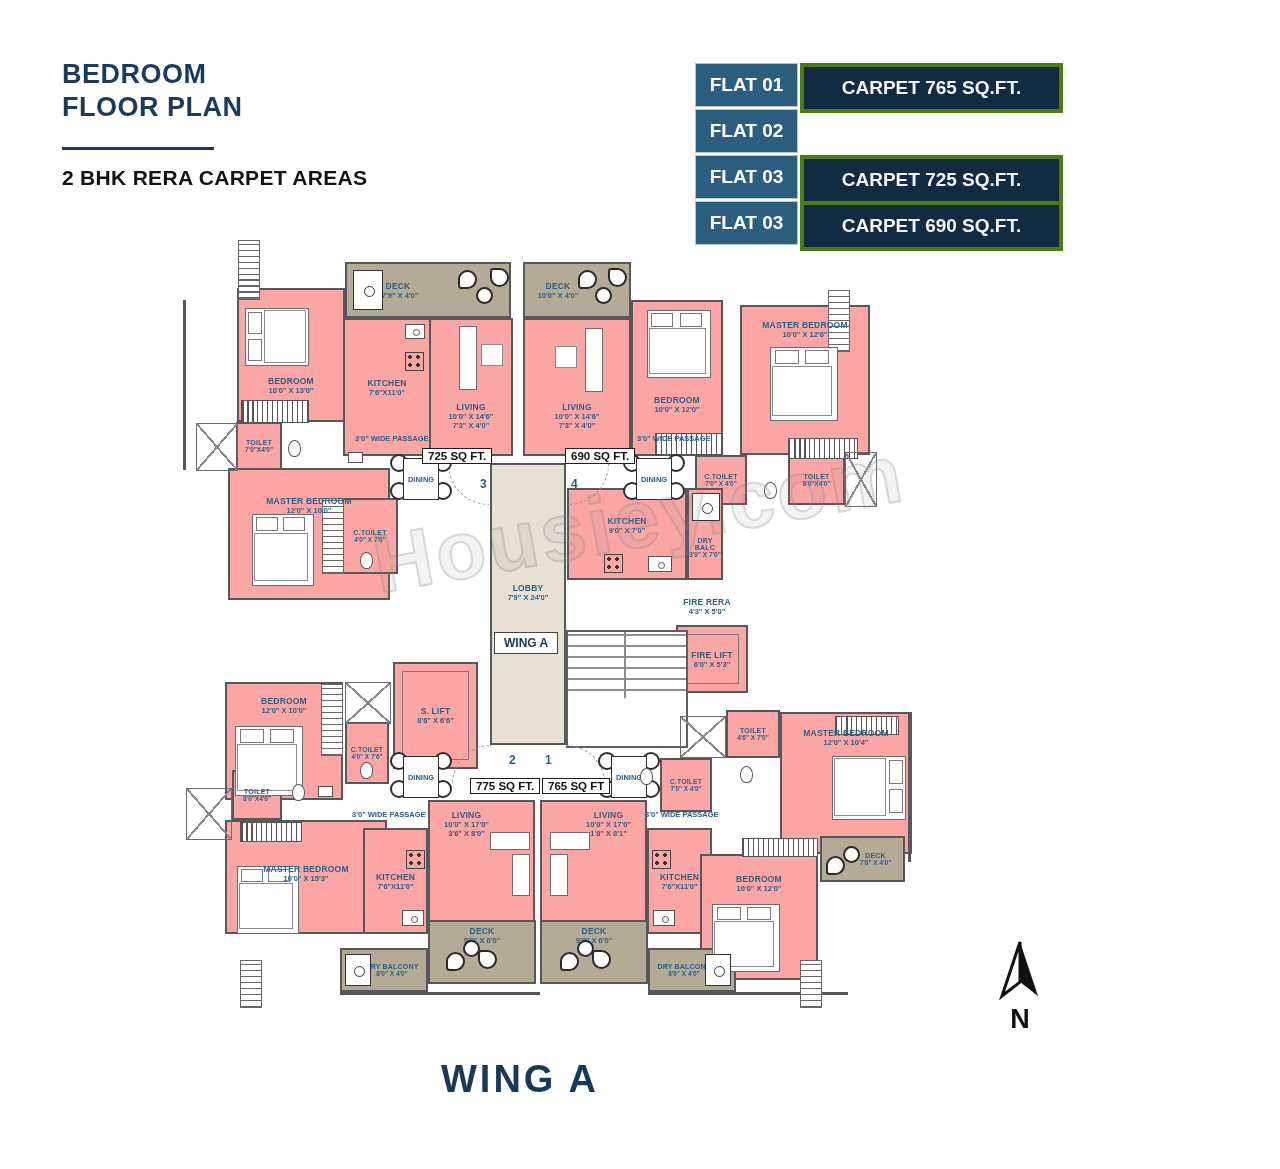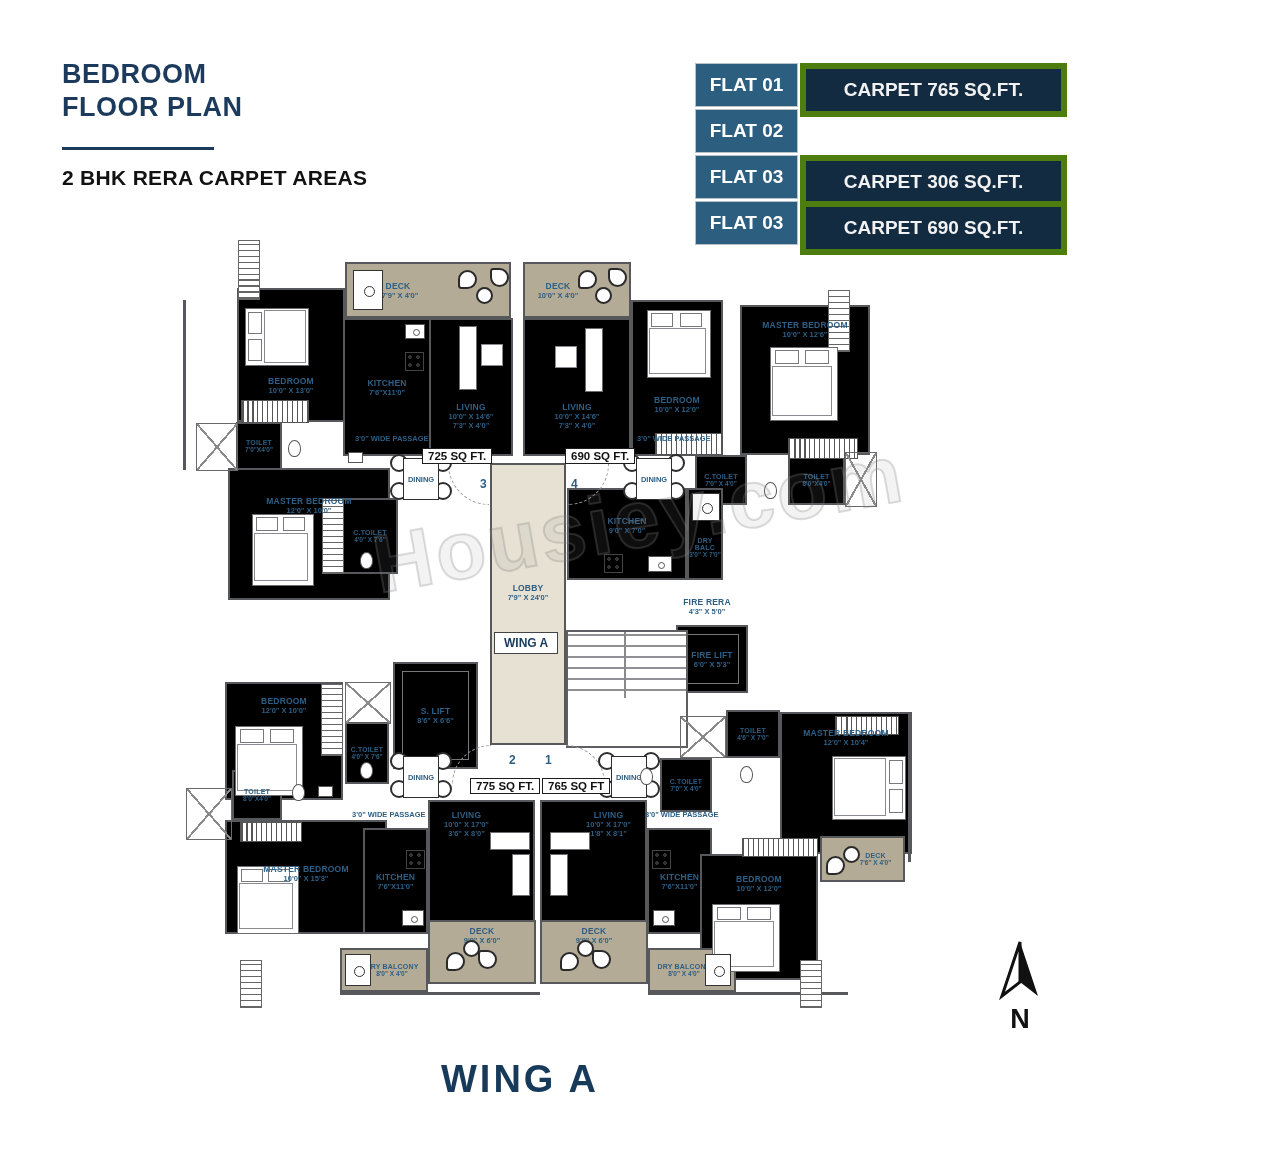--- a/index.html
+++ b/index.html
@@ -6,23 +6,23 @@
   body{width:1280px;height:1169px;position:relative;font-family:"Liberation Sans",sans-serif;overflow:hidden;}
   .abs{position:absolute;box-sizing:border-box;}
   
   .title{left:62px;top:58px;font-size:27px;font-weight:bold;color:#1b3a5c;line-height:1.22;letter-spacing:.5px;}
   .rule{left:62px;top:147px;width:152px;height:3px;background:#1b3a5c;}
   .subtitle{left:62px;top:166px;font-size:21px;font-weight:bold;color:#121212;letter-spacing:.3px;}
   
   .legend{left:695px;top:63px;width:362px;}
   .lrow{position:relative;height:42px;margin-bottom:4px;}
   .lflat{position:absolute;left:0;top:0;width:101px;height:42px;background:#2c5e80;color:#fff;font-size:19px;font-weight:bold;display:flex;align-items:center;justify-content:center;border:1px solid #b9c2c9;}
-  .larea{position:absolute;left:105px;top:0;width:255px;height:42px;background:#132b41;color:#f2f2f2;font-size:19px;font-weight:bold;display:flex;align-items:center;justify-content:center;border:6px solid #4d7c0f;}
+  .larea{position:absolute;left:105px;top:0;width:255px;height:42px;background:#132b41;color:#f2f2f2;font-size:19px;font-weight:bold;display:flex;align-items:center;justify-content:center;border:4px solid #4d7c0f;}
   
-  .r{position:absolute;border:2px solid #57585c;background:#000000;box-sizing:border-box;display:flex;align-items:center;justify-content:center;}
+  .r{position:absolute;border:2px solid #57585c;background:#fca5a5;box-sizing:border-box;display:flex;align-items:center;justify-content:center;}
   .tan{background:#b3ab96;}
   .beige{background:#e6e1d3;}
   .rlbl{text-align:center;color:#2d5f85;position:relative;z-index:3;}
   .rn{display:block;font-weight:bold;font-size:8.5px;letter-spacing:.2px;white-space:nowrap;}
   .rd{display:block;font-weight:bold;font-size:7.5px;white-space:nowrap;}
   .plabel{position:absolute;font-size:7.5px;font-weight:bold;color:#2d5f85;white-space:nowrap;z-index:3;}
   .areabox{position:absolute;background:#fff;border:1.6px solid #1c1c1c;color:#111;font-weight:bold;font-size:11.5px;padding:1px 5px;z-index:4;white-space:nowrap;}
   .doornum{position:absolute;font-size:12px;font-weight:bold;color:#2d5f85;z-index:4;}
   
   .wardrobe{position:absolute;border:1.5px solid #555;background:repeating-linear-gradient(90deg,#555 0 1.5px,#fff 1.5px 5px);z-index:2;}
@@ -75,21 +75,21 @@
 <div class="abs legend">
   <div class="lrow">
     <div class="lflat">FLAT 01</div>
     <div class="larea">CARPET 765 SQ.FT.</div>
   </div>
   <div class="lrow">
     <div class="lflat">FLAT 02</div>
   </div>
   <div class="lrow">
     <div class="lflat">FLAT 03</div>
-    <div class="larea">CARPET 306 SQ.FT.</div>
+    <div class="larea">CARPET 725 SQ.FT.</div>
   </div>
   <div class="lrow">
     <div class="lflat">FLAT 03</div>
     <div class="larea">CARPET 690 SQ.FT.</div>
   </div>
 </div>
 
 <div class="abs" style="left:0;top:0;width:1280px;height:1169px;">
 
   <div class="ladder" style="left:238px;top:240px;width:20px;height:58px;"></div>

